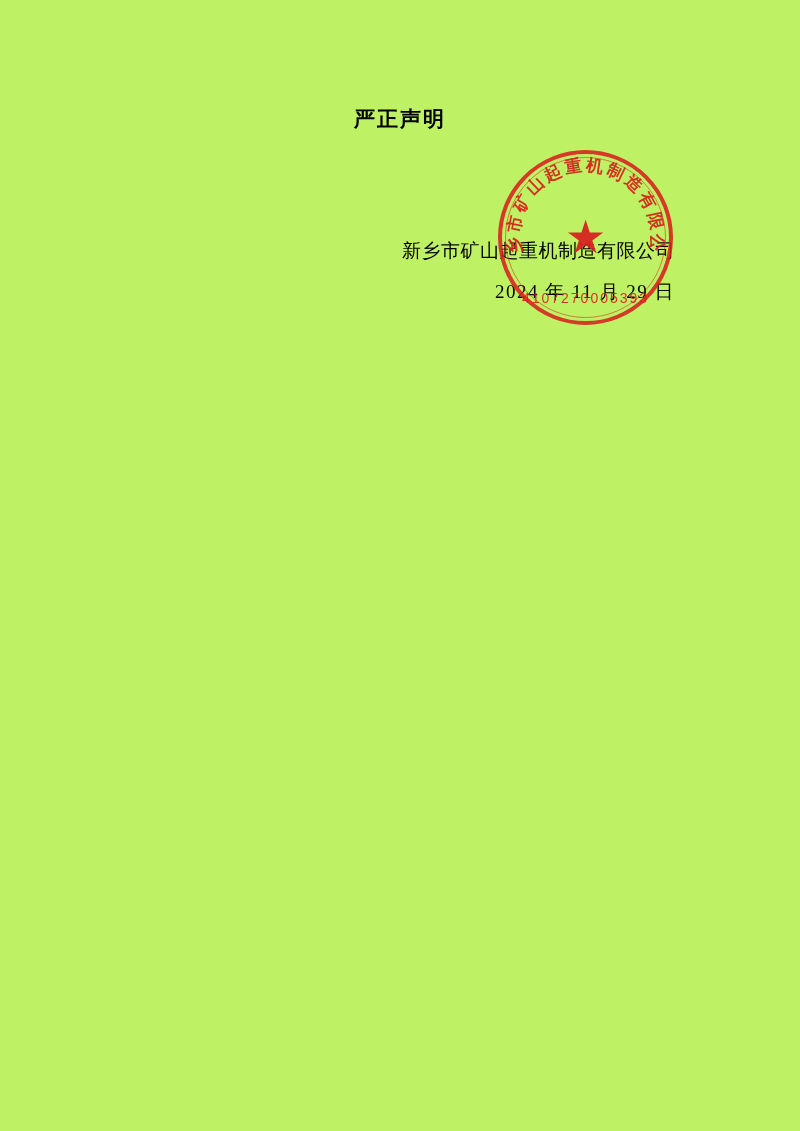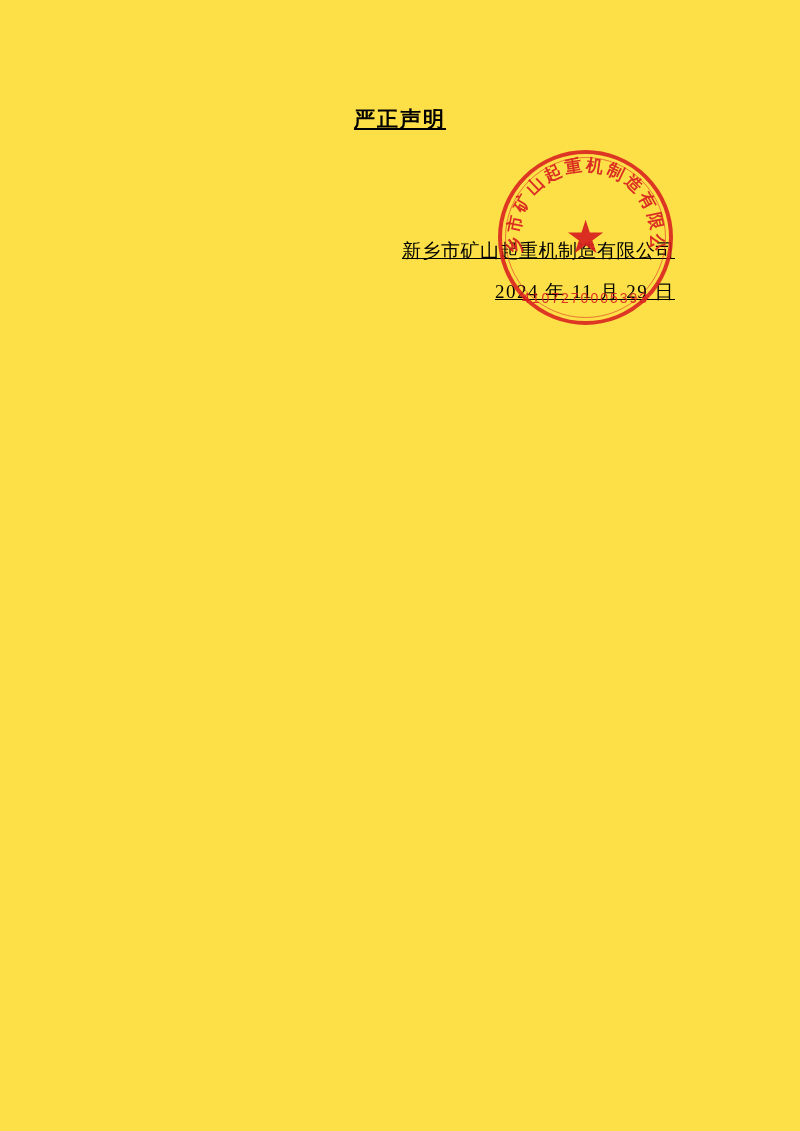--- a/index.html
+++ b/index.html
@@ -8,23 +8,22 @@
     background: #ffffff;
   }
   body {
     font-family: "Liberation Serif", "DejaVu Serif", serif;
     color: #000000;
   }
   .page {
     position: relative;
     width: 800px;
     height: 1131px;
-    background: #fde047;
+    background: #bef264;
     overflow: hidden;
-    text-decoration: underline;
   }
   .doc-title {
     text-align: center;
     font-family: "Liberation Sans", "DejaVu Sans", sans-serif;
     font-weight: bold;
     font-size: 21px;
     letter-spacing: 2px;
     margin: 0;
     padding-top: 105px;
   }

